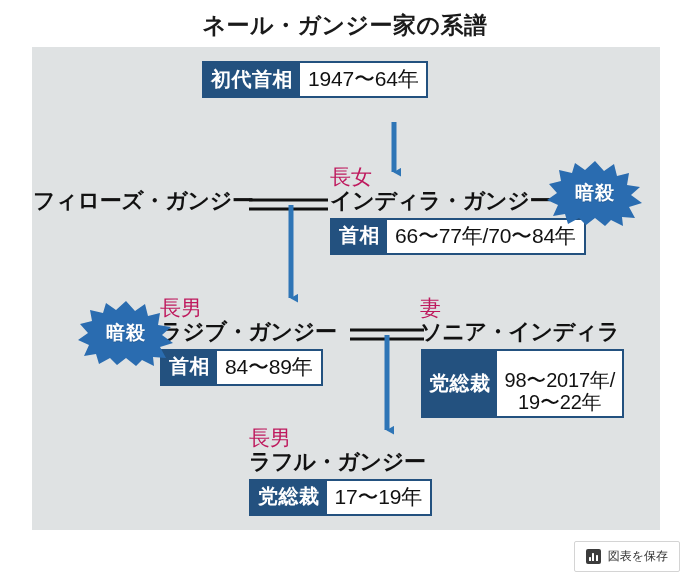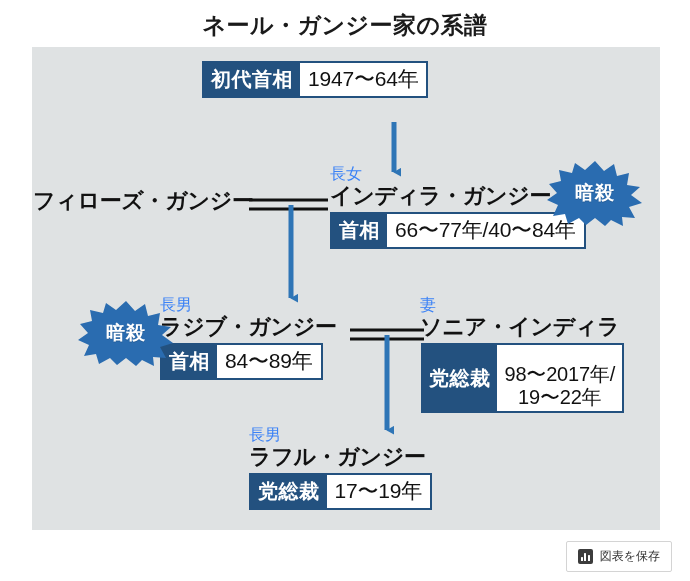--- a/index.html
+++ b/index.html
@@ -29,21 +29,21 @@
     width:628px;height:483px;
     background:#dfe2e3;
   }
 
   
   .wires{position:absolute;left:0;top:0;width:690px;height:581px;}
 
   
   .person{position:absolute;}
   .rel-label{
-    font-size:16px;color:#3b82f6;line-height:1.05;
+    font-size:21px;color:#be185d;line-height:1.05;
     white-space:nowrap;margin-bottom:1px;
   }
   .person-name{
     font-size:22px;font-weight:700;color:#111;
     line-height:1.12;white-space:nowrap;
     letter-spacing:-.3px;
   }
 
   
   .chip{
@@ -76,21 +76,21 @@
   .burst svg{position:absolute;left:0;top:0;}
   .burst span{
     position:absolute;left:0;top:0;width:96px;height:66px;
     display:flex;align-items:center;justify-content:center;
     color:#ffffff;font-size:19px;font-weight:700;letter-spacing:1px;
     text-shadow:0 1px 0 rgba(0,0,0,.15);
   }
 
   
   .save-btn{
-    position:absolute;right:18px;top:541px;
+    position:absolute;right:10px;top:541px;
     height:31px;box-sizing:border-box;
     display:inline-flex;align-items:center;gap:7px;
     padding:0 11px;
     border:1px solid #d4d4d4;background:#ffffff;
     border-radius:2px;cursor:pointer;
   }
   .save-btn .ic{
     width:15px;height:15px;border-radius:2px;background:#3c3c3c;
     display:flex;align-items:flex-end;justify-content:center;gap:1.5px;
     padding-bottom:3px;box-sizing:border-box;
@@ -139,21 +139,21 @@
 
   <div class="person" style="left:33px;top:189px;">
     <div class="person-name">フィローズ・ガンジー</div>
   </div>
 
   <div class="person" style="left:330px;top:166px;">
     <div class="rel-label">長女</div>
     <div class="person-name">インディラ・ガンジー</div>
     <div class="chip">
       <span class="chip-role">首相</span>
-      <span class="chip-val">66〜77年/40〜84年</span>
+      <span class="chip-val">66〜77年/70〜84年</span>
     </div>
   </div>
 
   <div class="burst" style="left:547px;top:160px;">
     <svg width="96" height="66" viewBox="0 0 96 66" xmlns="http://www.w3.org/2000/svg">
       <polygon points="48,1 57,11 67,4 70,16 82,13 80,25 93,27 84,35 95,43 82,47 88,58 75,57 76,66 64,60 58,66 48,58 39,65 32,58 21,64 18,54 6,56 11,45 0,40 10,33 2,24 14,21 12,10 25,13 28,3 38,10" fill="#2a6cb0"></polygon>
     </svg>
     <span>暗殺</span>
   </div>
 

